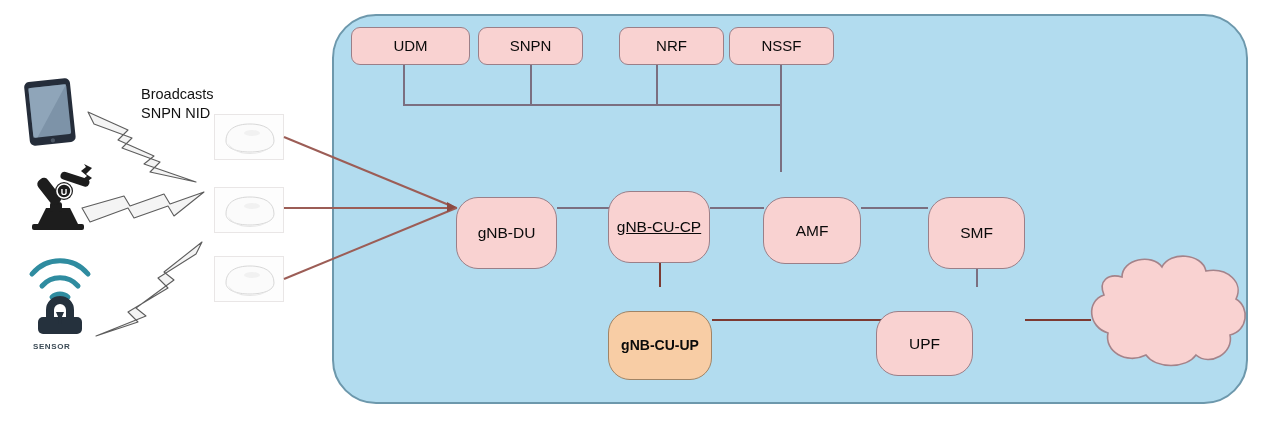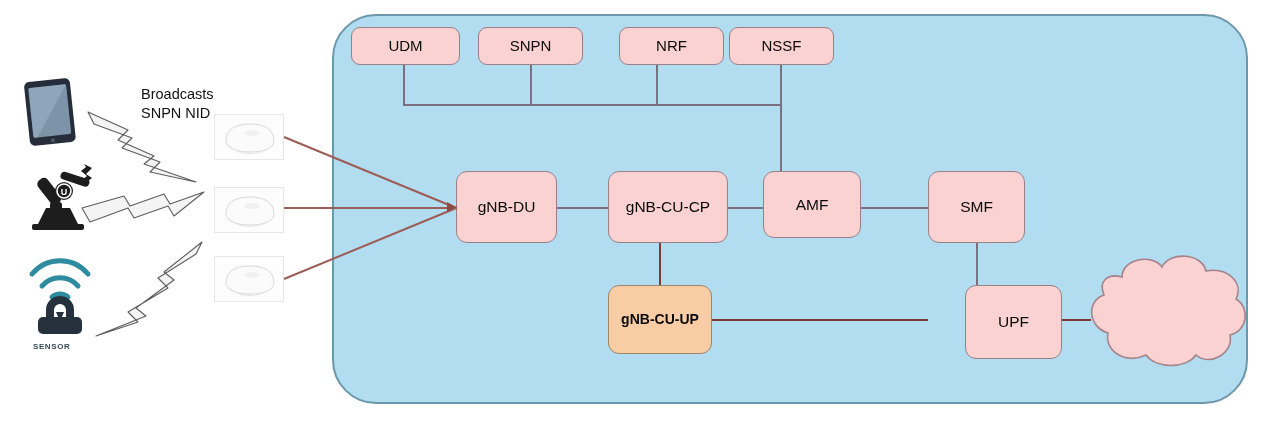--- a/index.html
+++ b/index.html
@@ -35,21 +35,21 @@
     position: absolute;
     background: #f9d2d1;
     border: 1.6px solid #9b7f88;
     border-radius: 9px;
     display: flex; align-items: center; justify-content: center;
     font-size: 15px;
     color: #0a0a0a;
     text-align: center;
     line-height: 1.15;
   }
-  .nf.big { font-size: 15.5px; border-radius: 11px; }
+  .nf.big { font-size: 15.5px; border-radius: 22px; margin-top: 26px; }
   .nf.up {
     background: #f8cda5;
     border-color: #a08466;
     font-weight: bold;
     font-size: 14px;
   }
 
   
   .ln { position: absolute; background: #7b6f80; }
   .ln.h { height: 2px; }
@@ -124,32 +124,32 @@
 
   <div class="ln h" style="left:557px; top:207px; width:52px;"></div>
   <div class="ln h" style="left:710px; top:207px; width:54px;"></div>
   <div class="ln h" style="left:861px; top:207px; width:67px;"></div>
   <div class="ln v" style="left:976px; top:243px; height:44px;"></div>
 
   <div class="ln v brown" style="left:659px; top:243px; height:44px;"></div>
   <div class="ln brown-h" style="left:712px; top:319px; width:216px;"></div>
   <div class="ln brown-h" style="left:1025px; top:319px; width:66px;"></div>
 
-  <div class="nf" style="left:351px; top:27px; width:109px; height:38px;">UDM</div>
+  <div class="nf" style="left:351px; top:27px; width:119px; height:38px;">UDM</div>
   <div class="nf" style="left:478px; top:27px; width:105px; height:38px;">SNPN</div>
   <div class="nf" style="left:619px; top:27px; width:105px; height:38px;">NRF</div>
   <div class="nf" style="left:729px; top:27px; width:105px; height:38px;">NSSF</div>
 
   <div class="nf big" style="left:456px; top:171px; width:101px; height:72px;">gNB-DU</div>
-  <div class="nf big" style="left:608px; top:171px; width:120px; height:72px;">gNB-CU-CP</div>
+  <div class="nf big" style="left:608px; top:165px; width:102px; height:72px;text-decoration:underline;">gNB-CU-CP</div>
   <div class="nf big" style="left:763px; top:171px; width:98px; height:67px;">AMF</div>
   <div class="nf big" style="left:928px; top:171px; width:97px; height:72px;">SMF</div>
 
   <div class="nf big up" style="left:608px; top:285px; width:104px; height:69px;">gNB-CU-UP</div>
-  <div class="nf big" style="left:965px; top:285px; width:97px; height:74px;">UPF</div>
+  <div class="nf big" style="left:876px; top:285px; width:97px; height:65px;">UPF</div>
 
   <div class="cloud">
     <svg viewBox="0 0 176 124" xmlns="http://www.w3.org/2000/svg" aria-hidden="true">
       <path d="M44 30 C44 12, 74 6, 84 20 C92 4, 124 6, 128 24
                C150 20, 166 36, 158 52 C172 60, 170 84, 152 88
                C156 106, 132 120, 118 108 C108 122, 78 122, 68 108
                C48 118, 26 104, 30 86 C10 80, 8 54, 26 48
                C20 34, 30 26, 44 30 Z" fill="#f9d2d1" stroke="#a4838a" stroke-width="1.6"></path>
     </svg>
   </div>

